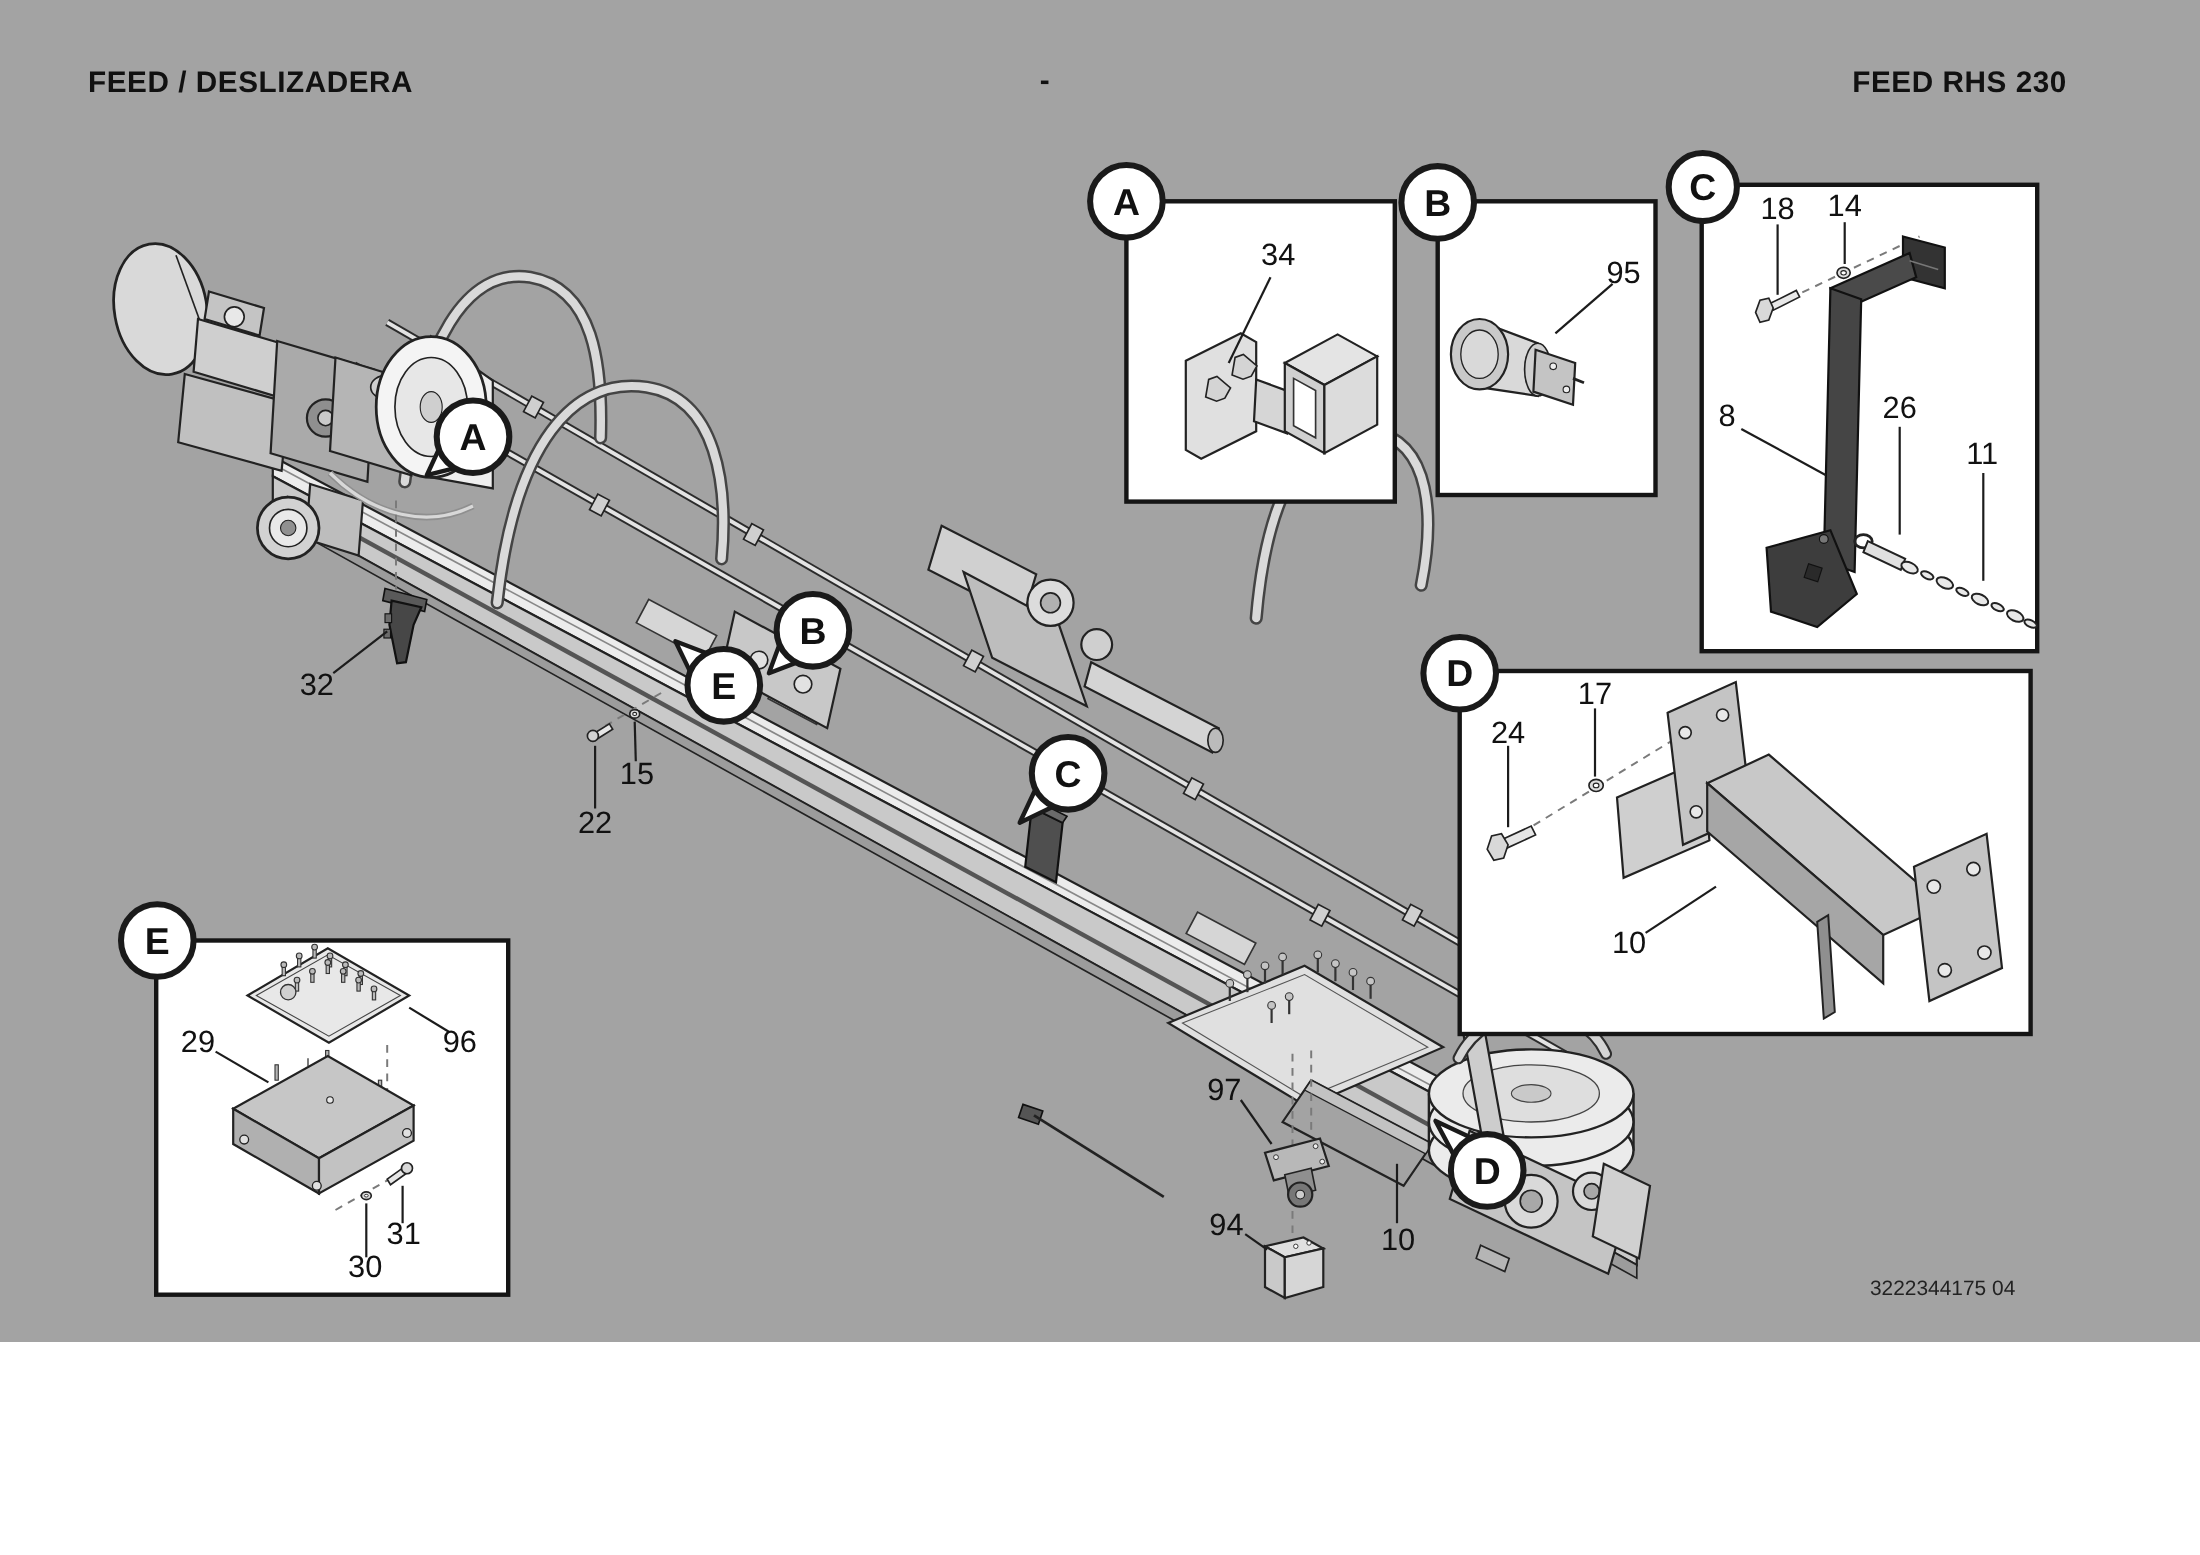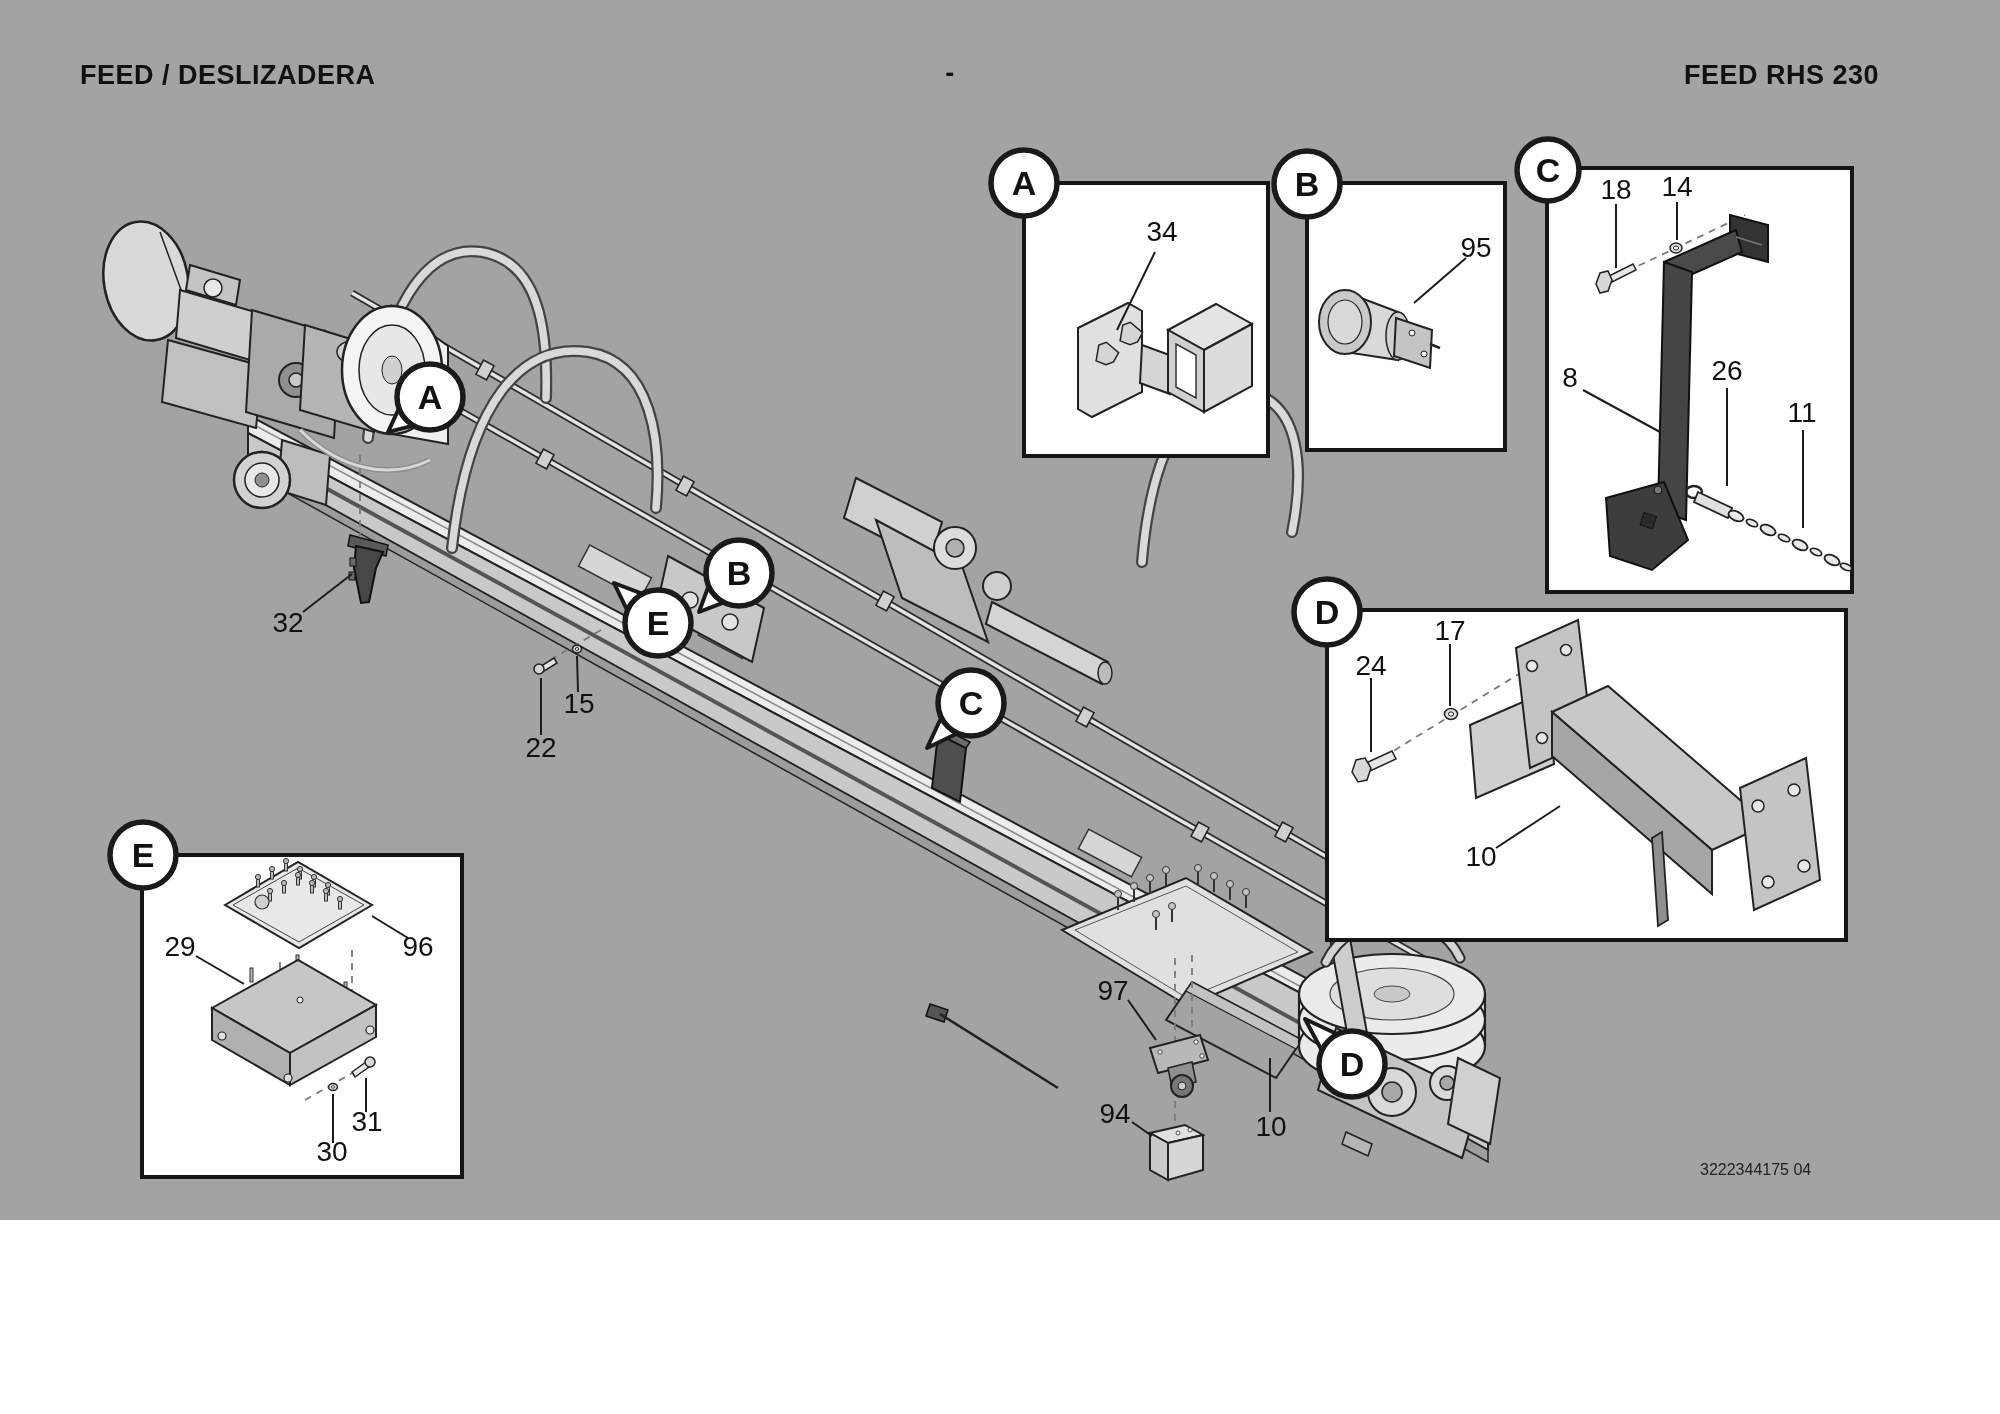--- a/index.html
+++ b/index.html
@@ -4,21 +4,21 @@
 <style>
   html,body{margin:0;padding:0;background:#ffffff;}
   #page{
     position:relative;width:2000px;height:1220px;background:#a3a3a3;overflow:hidden;
     font-family:"Liberation Sans", sans-serif;color:#111;
   }
   .hdr{position:absolute;font-weight:bold;font-size:27px;letter-spacing:0.5px;white-space:nowrap;}
   #hdr-left{left:80px;top:60px;}
   #hdr-sep{left:930px;top:58px;width:40px;text-align:center;}
   #hdr-right{right:121px;top:60px;}
-  #drawing-number{position:absolute;left:1700px;top:1161px;font-size:16px;color:#222;white-space:nowrap;}
+  #drawing-number{position:absolute;left:1700px;top:1161px;font-size:19px;color:#222;white-space:nowrap;}
   #doc-id{position:absolute;left:100px;top:1318px;font-size:23px;color:#161616;white-space:nowrap;}
   #watermark{position:absolute;left:56px;top:1328px;font-size:57px;font-weight:bold;color:#000;white-space:nowrap;}
   #page-number{position:absolute;left:940px;top:1314px;width:120px;text-align:right;font-size:24px;}
   svg{position:absolute;left:0;top:0;}
   svg text{font-family:"Liberation Sans", sans-serif;fill:#111;}
   .plabel{font-size:28px;text-anchor:middle;}
   .blabel{font-size:34px;font-weight:bold;text-anchor:middle;}
   .box{fill:#ffffff;stroke:#151515;stroke-width:4;}
   .bcirc{fill:#ffffff;stroke:#1a1a1a;stroke-width:5.5;}
   .lead{stroke:#1c1c1c;stroke-width:2;fill:none;}

